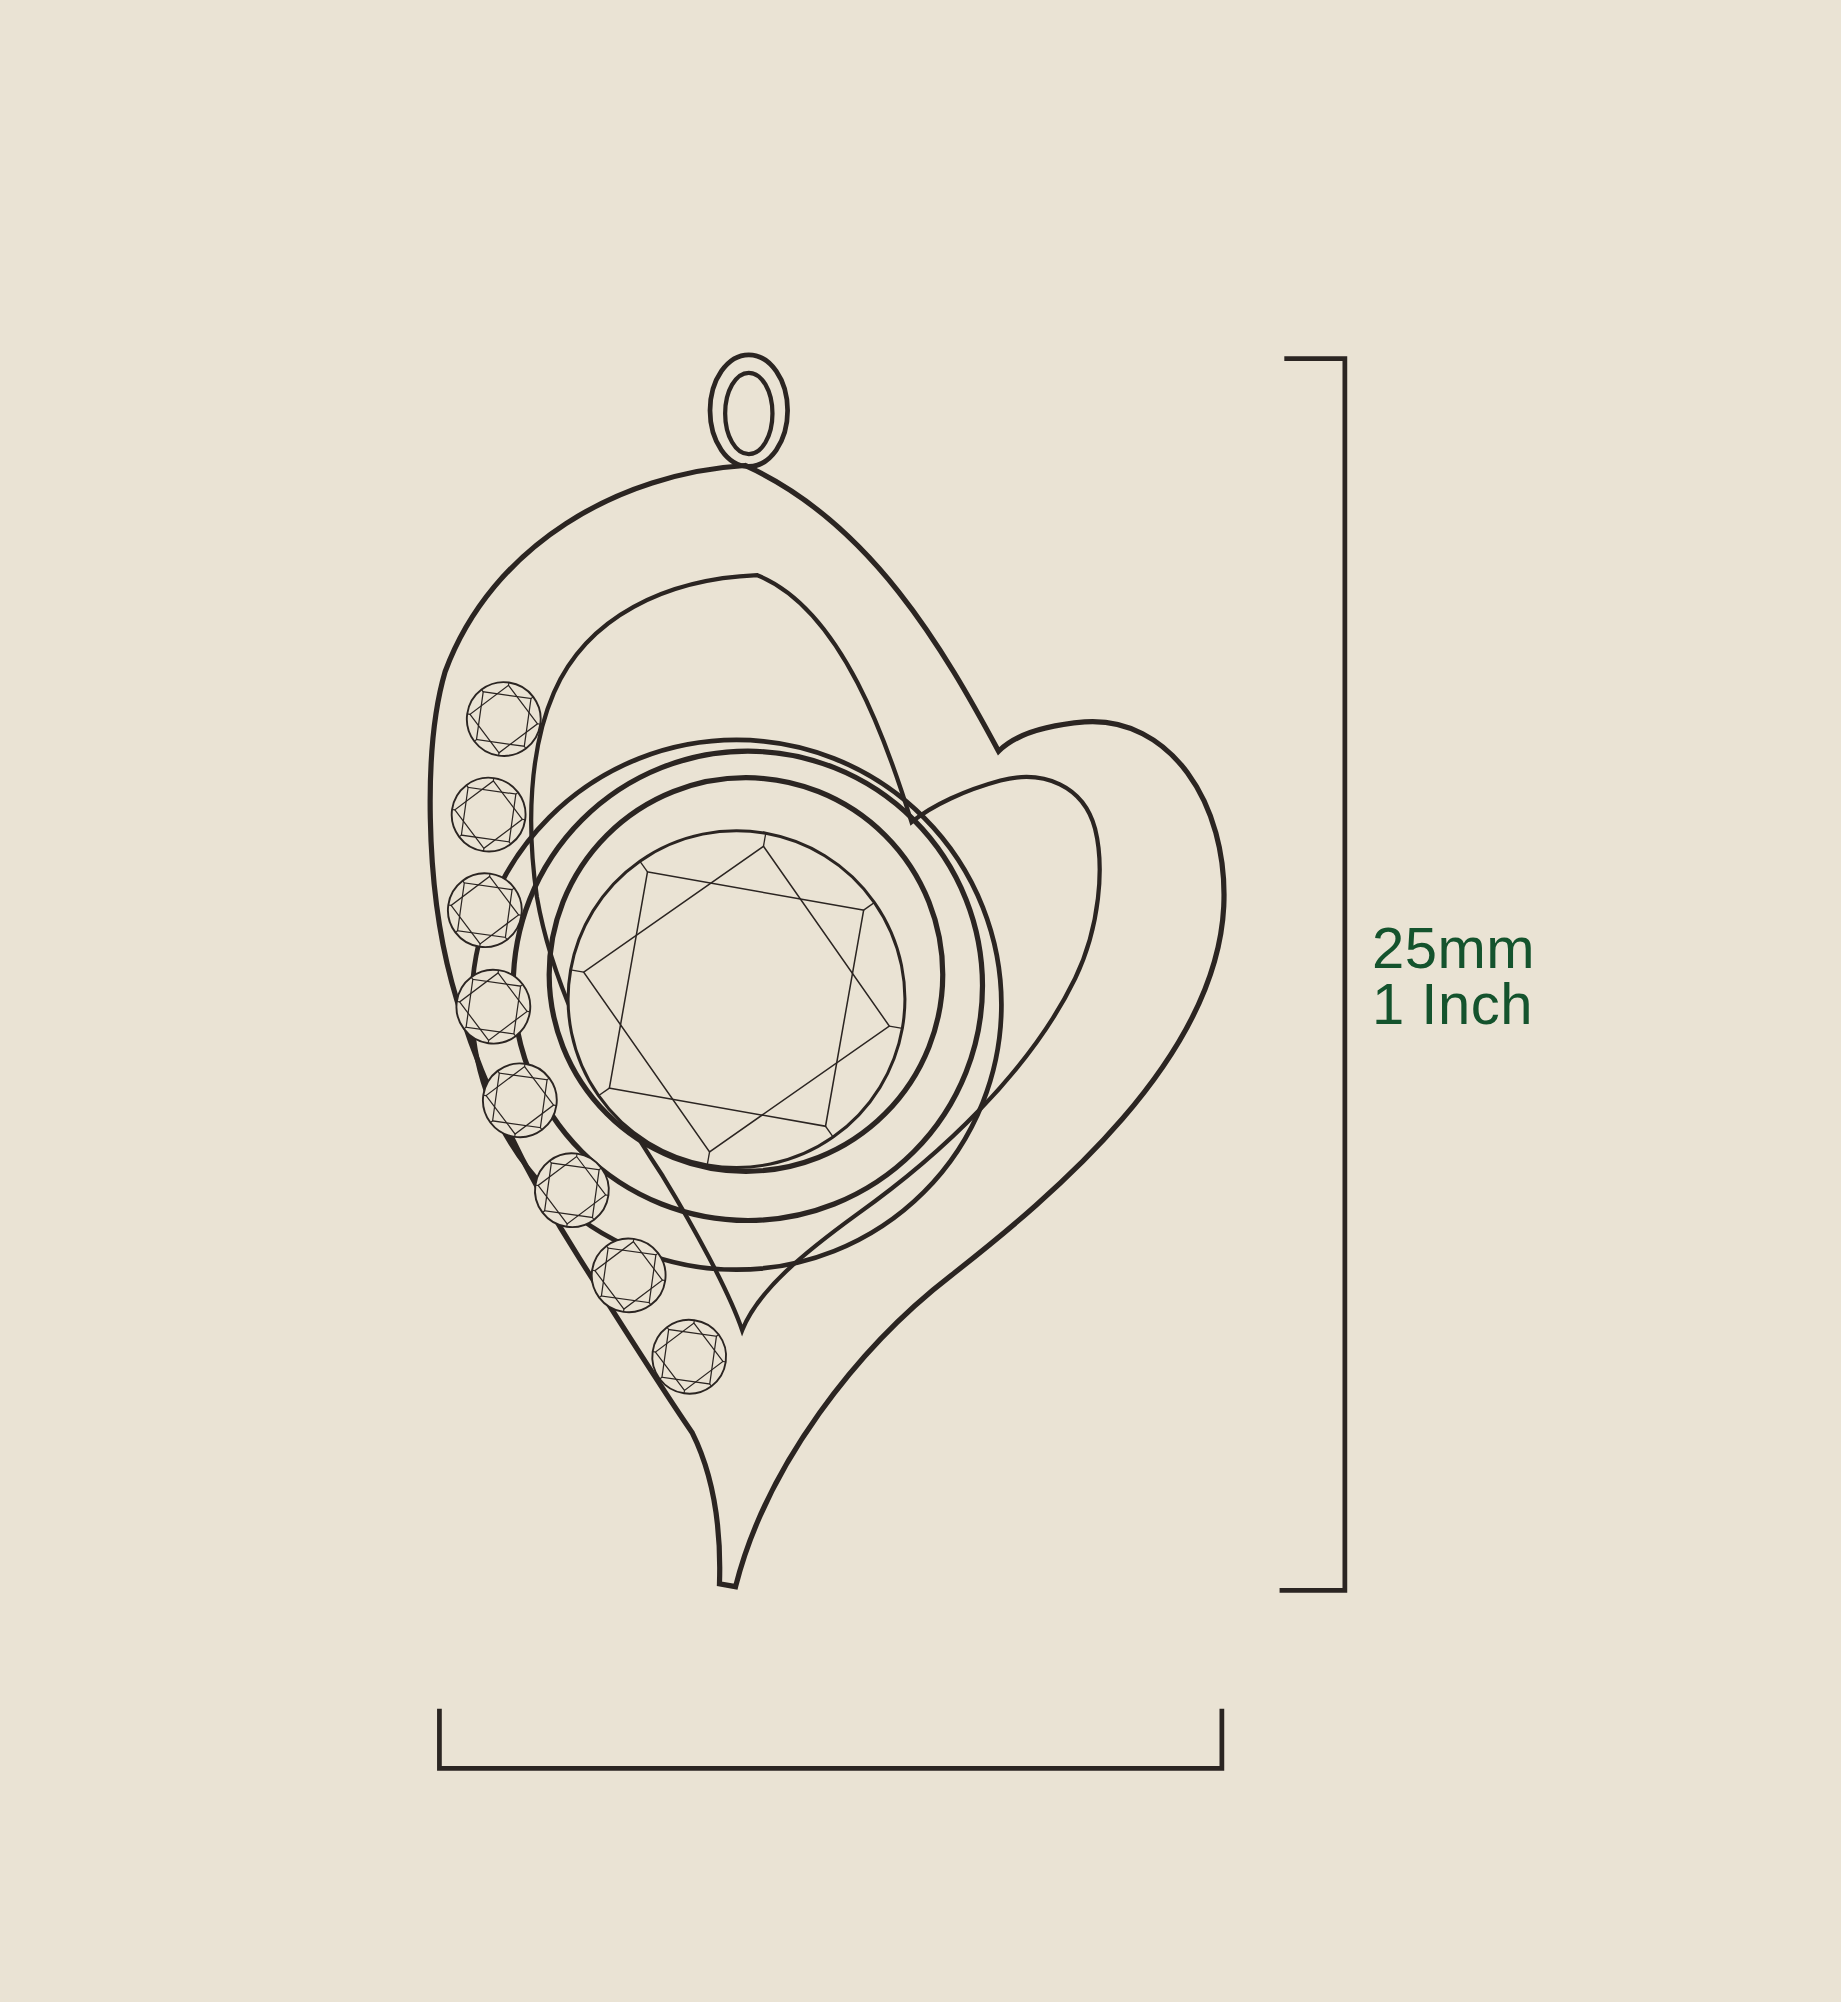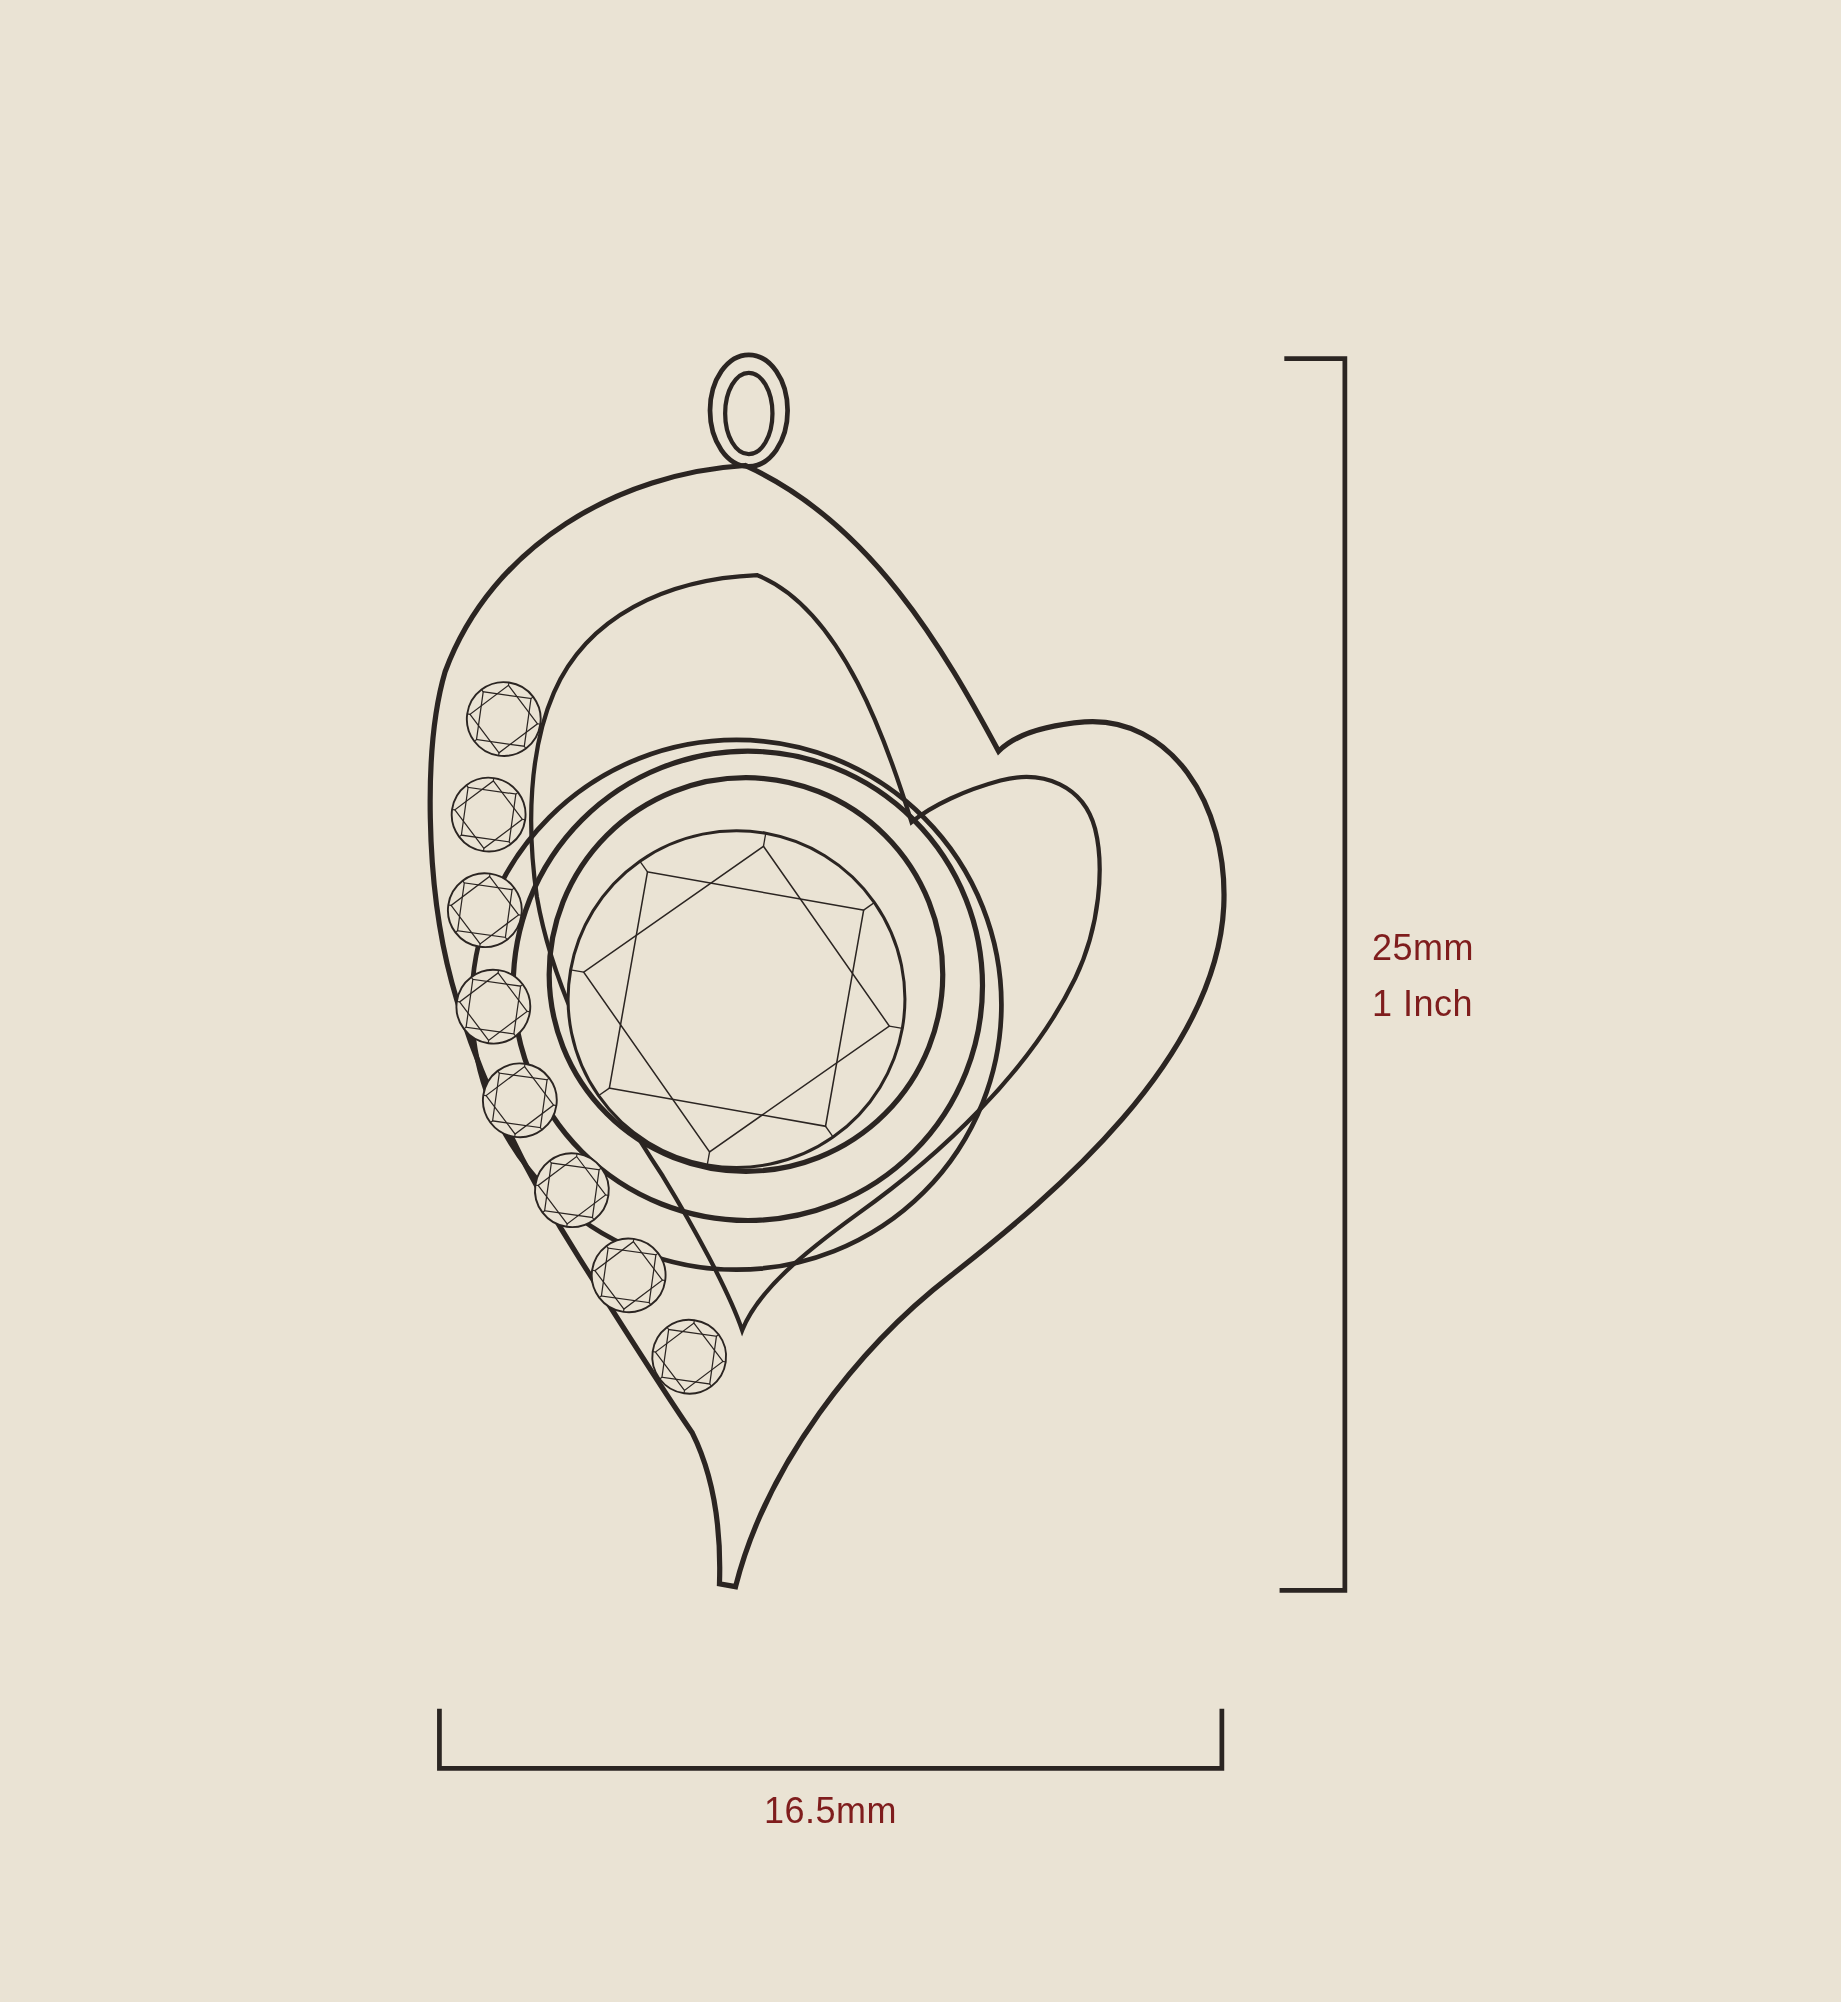--- a/index.html
+++ b/index.html
@@ -21,24 +21,24 @@
     inset: 0;
   }
   .lineart {
     stroke: #2B2522;
     fill: none;
     stroke-linecap: butt;
   }
   .mask { fill: #EAE3D4; }
   .dim-label {
     position: absolute;
-    font-size: 36px;
+    font-size: 58px;
     line-height: 56px;
     letter-spacing: 0.5px;
-    color: #7f1d1d;
+    color: #14532d;
     white-space: nowrap;
   }
   .dim-right {
     left: 1372px;
     top: 920px;
     text-align: left;
   }
   .dim-bottom {
     left: 594px;
     top: 1783px;
@@ -132,17 +132,16 @@
       <path stroke-width="5" d="M 464 1806 L 464 1869 L 1291 1869 L 1291 1806"></path>
     </g>
   </svg>
 
   <div class="dim-label dim-right">
     <div>25mm</div>
     <div>1 Inch</div>
   </div>
 
   <div class="dim-label dim-bottom">
-    <div>16.5mm</div>
   </div>
 
 </div>
 
 
 </body></html>

